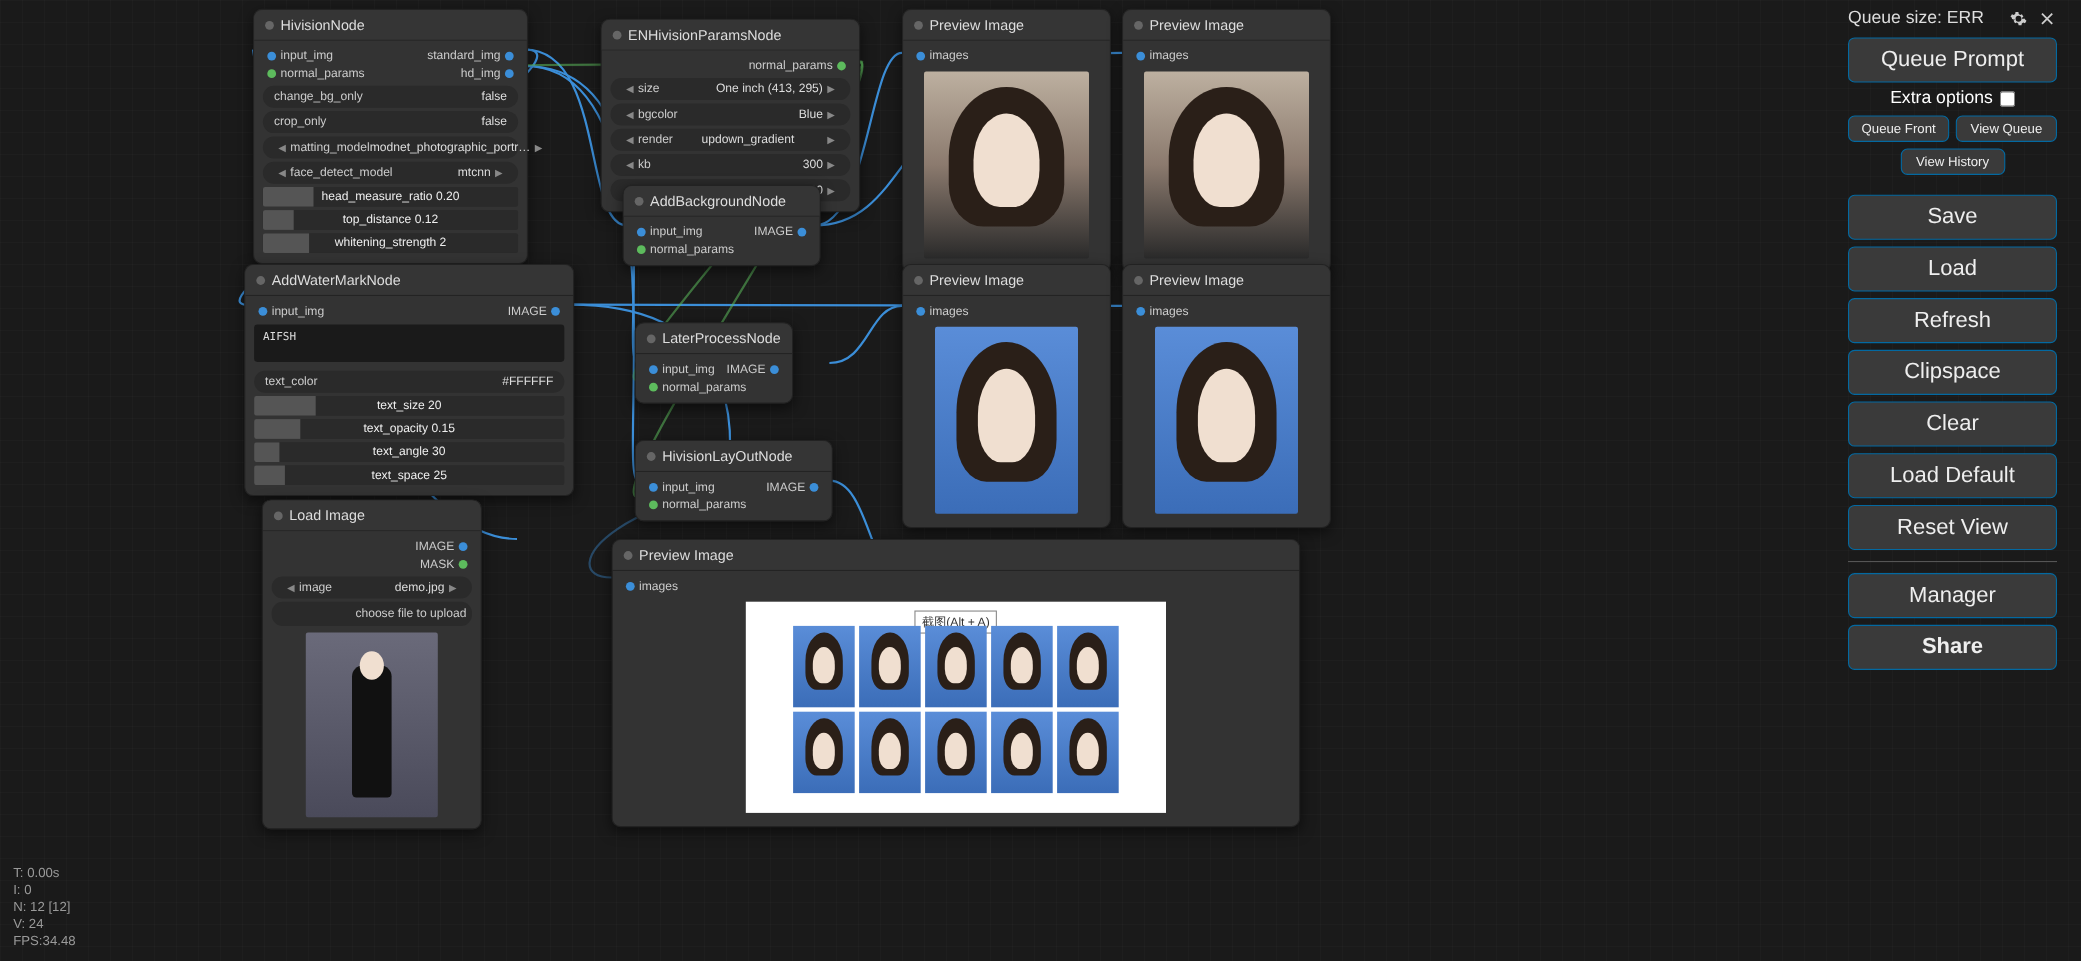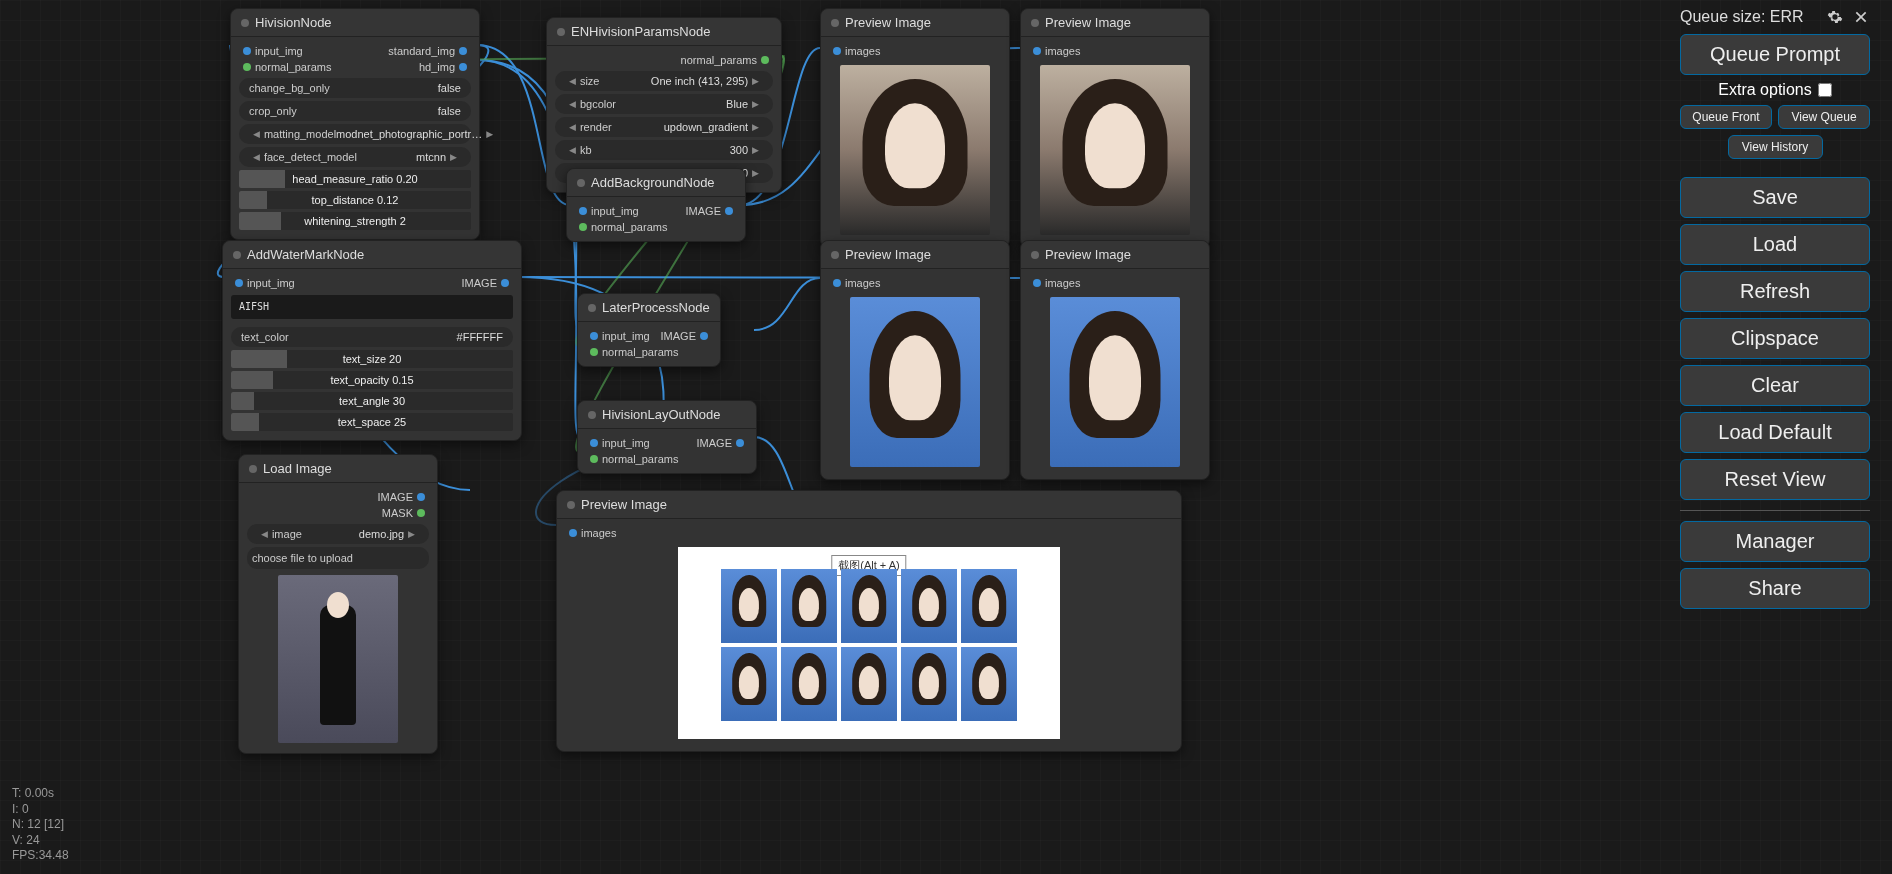--- a/index.html
+++ b/index.html
@@ -52,26 +52,26 @@
 .widget .value { color:#ddd; white-space: nowrap; }
 
 .slider-widget {
   background: #2a2a2a; margin: 3px 0; border-radius: 2px; height: 18px; position: relative; overflow:hidden;
 }
 .slider-fill { background:#555; height:100%; position:absolute; left:0; top:0; }
 .slider-text { position:absolute; inset:0; display:flex; justify-content:center; align-items:center; font-size:11px; color:#eee; }
 
 .btn-widget {
   background:#2a2a2a; margin:3px 0; padding:5px; border-radius:10px;
-  text-align:left; font-size:11px; color:#ccc;
+  text-align:right; font-size:11px; color:#ccc;
 }
 
 .textarea-widget {
   background:#1a1a1a; margin:4px 0 8px; padding:6px 8px; border-radius:3px;
-  font-family: monospace; font-size: 10px; color:#ddd; height: 24px;
+  font-family: monospace; font-size: 10px; color:#ddd; height: 34px;
 }
 
 
 .preview-img {
   margin: 6px auto; background: linear-gradient(180deg,#bdb0a0 0%, #8b7a6e 50%, #2a2a2a 100%);
   border-radius: 2px; position: relative; overflow: hidden;
 }
 .preview-img.blue { background: linear-gradient(180deg,#5a8dd8 0%, #3b6db8 100%); }
 .face { position:absolute; left:50%; top:50%; transform:translate(-50%,-55%); width:40%; height:50%; background:#f0dfd0; border-radius:50% 50% 40% 40%; }
 .hair { position:absolute; left:50%; top:8%; transform:translateX(-50%); width:70%; height:75%; background:#2a1f18; border-radius:50% 50% 30% 30%; }
@@ -93,21 +93,21 @@
 .sidebar button, .sidebar .btn {
   background:#3a3a3a; color:#eee; border:1px solid #0369a1; border-radius:6px;
   padding:6px 0; font-size:16px; cursor:pointer; text-align:center;
 }
 .sidebar .btn-big { font-size:20px; padding:8px 0; }
 .sidebar .btn-sm { font-size:12px; padding:4px 0; }
 .sidebar .row { display:flex; gap:6px; }
 .sidebar .row .btn-sm { flex:1; }
 .extra-row { display:flex; align-items:center; justify-content:center; gap:6px; font-size:16px; color:#fff; }
 .divider { height:1px; background:#555; margin:4px 0; }
-.btn-share { background: linear-gradient(90deg,#00e5ff 0%, #4dff88 100%); color:#000; font-weight:normal; }
+.btn-share { background: linear-gradient(90deg,#00e5ff 0%, #4dff88 100%); color:#000; font-weight:bold; }
 
 
 .stats { position:absolute; left:12px; bottom:10px; font-size:12px; color:#999; line-height:1.3; }
 
 
 .load-thumb { width:120px; height:168px; margin: 6px auto 4px; background: linear-gradient(180deg,#6a6a7a 0%, #4a4a5a 100%); position:relative; overflow:hidden; border-radius:2px;}
 .load-thumb .person { position:absolute; left:50%; top:18%; transform:translateX(-50%); width:36px; height:120px; background:#111; border-radius:10px 10px 4px 4px; }
 .load-thumb .head { position:absolute; left:50%; top:10%; transform:translateX(-50%); width:22px; height:26px; background:#f0dfd0; border-radius:50%; }
 </style>
 </head>
@@ -218,21 +218,21 @@
         </div>
     <div class="widget">
           <span class="caret">◀</span>
           <span class="label">bgcolor</span>
           <span class="value" style="flex:1;text-align:right">Blue</span>
           <span class="caret">▶</span>
         </div>
     <div class="widget">
           <span class="caret">◀</span>
           <span class="label">render</span>
-          <span class="value" style="flex:1;text-align:right">updown_gradient</span>
+          <span class="value" style="flex:1;text-align:center">updown_gradient</span>
           <span class="caret">▶</span>
         </div>
     <div class="widget">
           <span class="caret">◀</span>
           <span class="label">kb</span>
           <span class="value" style="flex:1;text-align:right">300</span>
           <span class="caret">▶</span>
         </div>
     <div class="widget">
           <span class="caret">◀</span>

